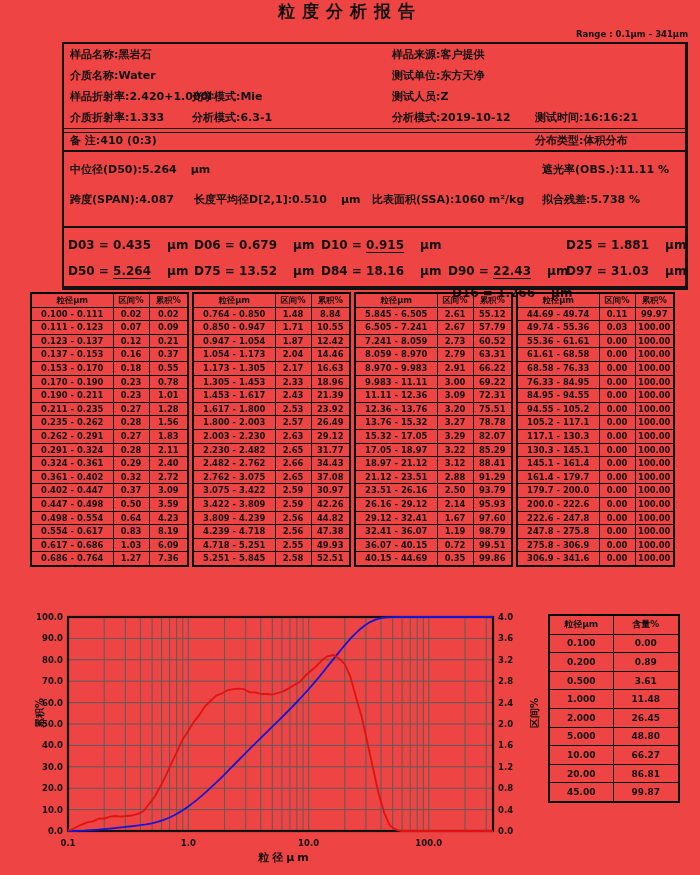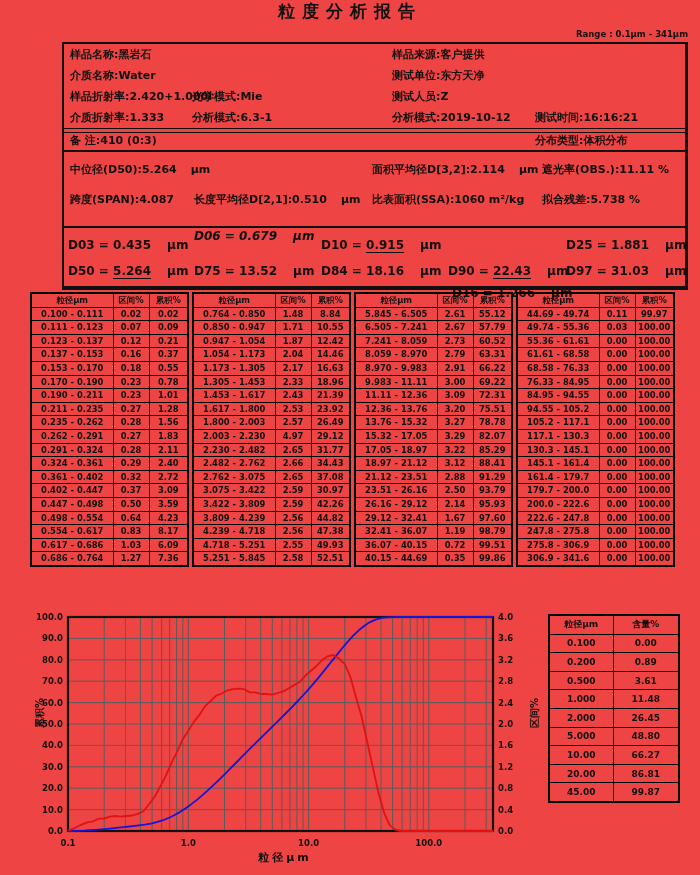--- a/index.html
+++ b/index.html
@@ -50,31 +50,30 @@
     <span class="f" style="left:6px;top:66px"><span>介质折射率:</span><span>1.333</span></span>
     <span class="f" style="left:128px;top:66px"><span>分析模式:</span><span>6.3-1</span></span>
     <span class="f" style="left:328px;top:66px"><span>分析模式:</span><span>2019-10-12</span></span>
     <span class="f" style="left:471px;top:66px"><span>测试时间:</span><span>16:16:21</span></span>
     <div class="sep" style="top:84px"></div>
     <span class="f" style="left:6px;top:89px"><span>备 注:</span><span>410  (0:3)</span></span>
     <span class="f" style="left:471px;top:89px"><span>分布类型:</span><span>体积分布</span></span>
     <div class="div2" style="top:106px"></div>
 
     <span class="f" style="left:6px;top:118px"><span>中位径(D50):</span><span>5.264</span><span class="unit">μm</span></span>
-    <span class="f" style="left:308px;top:118px"><span>面积平均径D[3,2]:</span><span>2.114</span><span class="unit">μm</span></span>
     <span class="f" style="left:478px;top:118px"><span>遮光率(OBS.):</span><span>11.11 %</span></span>
     <span class="f" style="left:6px;top:148px"><span>跨度(SPAN):</span><span>4.087</span></span>
     <span class="f" style="left:130px;top:148px"><span>长度平均径D[2,1]:</span><span>0.510</span><span class="unit">μm</span></span>
     <span class="f" style="left:308px;top:148px"><span>比表面积(SSA):</span><span>1060 m²/kg</span></span>
     <span class="f" style="left:478px;top:148px"><span>拟合残差:</span><span>5.738 %</span></span>
     <div class="div2" style="top:182px"></div>
 
     <div id="pct-row-0">
         <span class="pct" style="left: 4px; top: 194px;"><span>D03 = </span><span>0.435</span><span class="punit">μm</span></span>
-        <span class="pct" style="left: 130px; top: 185px; font-style: italic;"><span>D06 = </span><span>0.679</span><span class="punit">μm</span></span>
+        <span class="pct" style="left: 130px; top: 194px;"><span>D06 = </span><span>0.679</span><span class="punit">μm</span></span>
         <span class="pct" style="left: 257px; top: 194px;"><span>D10 = </span><span class="ul">0.915</span><span class="punit">μm</span></span>
         <span class="pct" style="left: 388px; top: 194px; margin-top: 48px;"><span>D16 = </span><span>1.266</span><span class="punit">μm</span></span>
         <span class="pct" style="left: 502px; top: 194px;"><span>D25 = </span><span>1.881</span><span class="punit">μm</span></span>
       </div>
     <div id="pct-row-1">
         <span class="pct" style="left: 4px; top: 220px;"><span>D50 = </span><span class="ul">5.264</span><span class="punit">μm</span></span>
         <span class="pct" style="left: 130px; top: 220px;"><span>D75 = </span><span>13.52</span><span class="punit">μm</span></span>
         <span class="pct" style="left: 257px; top: 220px;"><span>D84 = </span><span>18.16</span><span class="punit">μm</span></span>
         <span class="pct" style="left: 384px; top: 220px;"><span>D90 = </span><span class="ul">22.43</span><span class="punit">μm</span></span>
         <span class="pct" style="left: 502px; top: 220px;"><span>D97 = </span><span>31.03</span><span class="punit">μm</span></span>
@@ -170,21 +169,21 @@
             <td>3.59</td>
           </tr>
           <tr>
             <td>0.498 - 0.554</td>
             <td>0.64</td>
             <td>4.23</td>
           </tr>
           <tr>
             <td>0.554 - 0.617</td>
             <td>0.83</td>
-            <td>8.17</td>
+            <td>8.19</td>
           </tr>
           <tr>
             <td>0.617 - 0.686</td>
             <td>1.03</td>
             <td>6.09</td>
           </tr>
           <tr>
             <td>0.686 - 0.764</td>
             <td>1.27</td>
             <td>7.36</td>
@@ -243,21 +242,21 @@
             <td>2.53</td>
             <td>23.92</td>
           </tr>
           <tr>
             <td>1.800 - 2.003</td>
             <td>2.57</td>
             <td>26.49</td>
           </tr>
           <tr>
             <td>2.003 - 2.230</td>
-            <td>4.97</td>
+            <td>2.63</td>
             <td>29.12</td>
           </tr>
           <tr>
             <td>2.230 - 2.482</td>
             <td>2.65</td>
             <td>31.77</td>
           </tr>
           <tr>
             <td>2.482 - 2.762</td>
             <td>2.66</td>

